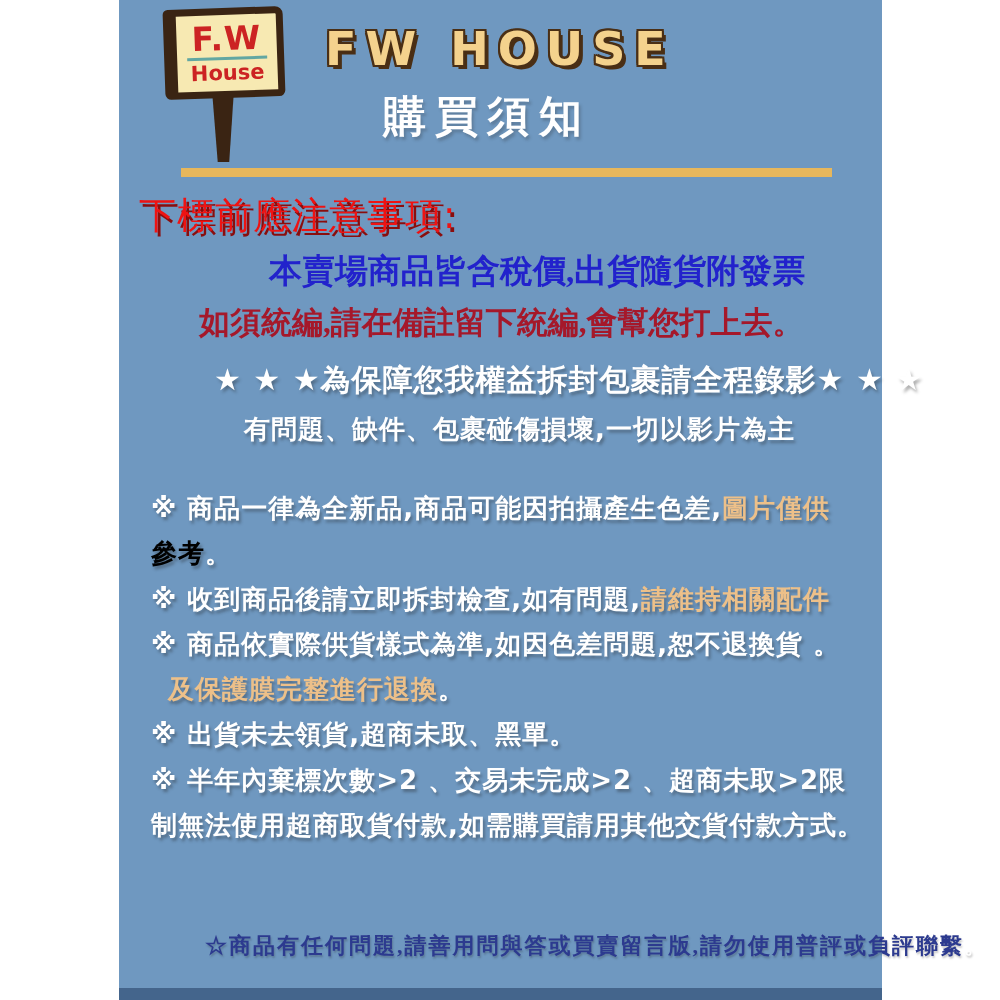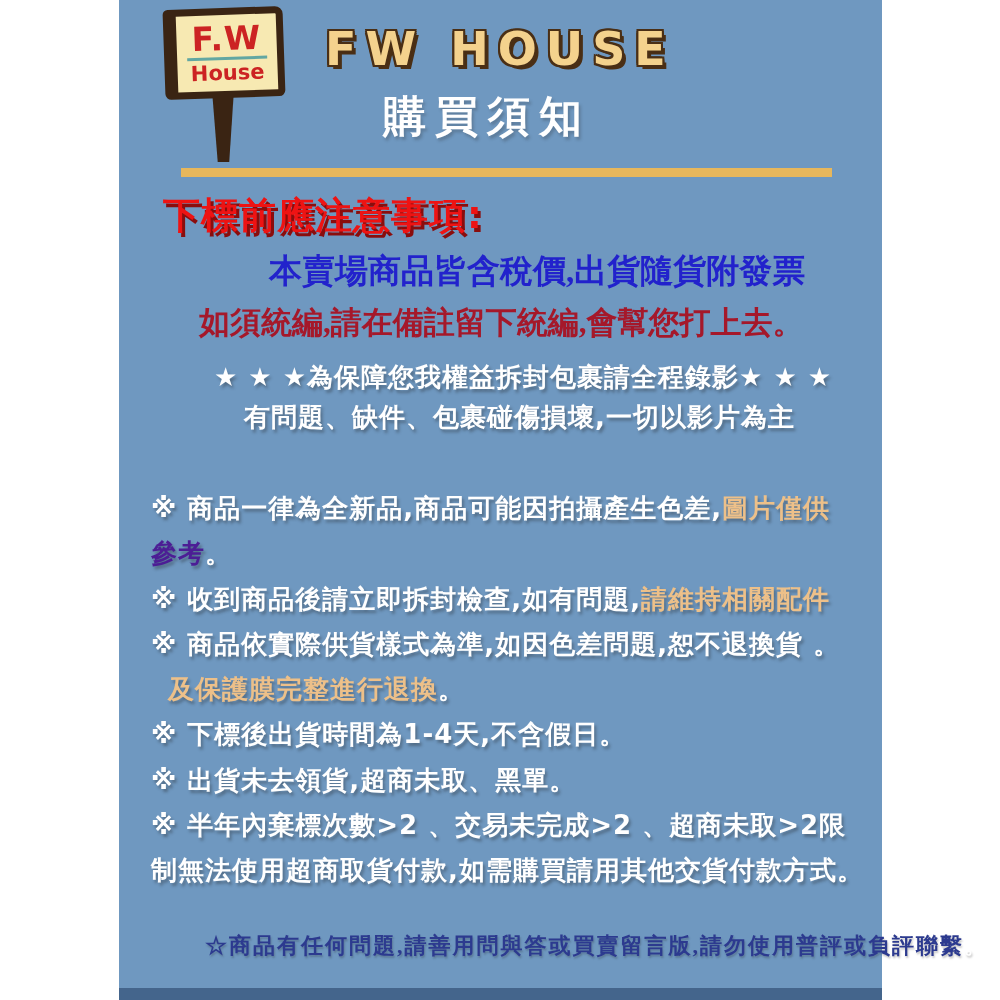--- a/index.html
+++ b/index.html
@@ -58,33 +58,32 @@
     text-shadow:2px 3px 3px rgba(40,40,40,.25);
   }
   .divider {
     position:absolute; left:62px; top:168px; width:651px; height:9px;
     background:var(--divider-gold,#e7b75c);
   }
 
   
   .heading {
     position:absolute; left:20px; top:191px;
-    font-size:37px; font-weight:bold; letter-spacing:1px; white-space:nowrap;
+    font-size:37px; font-weight:normal; letter-spacing:1px; white-space:nowrap;
     color:var(--heading-red,#ee1313);
     text-shadow:3px 4px 0 var(--heading-red-shadow,#8a0d0d);
-    margin-left:24px;
   }
   .serif-line { font-family:"Liberation Serif","DejaVu Serif",serif; font-weight:bold; white-space:nowrap; position:absolute; }
   .tax     { left:150px; top:249px; font-size:33px; color:var(--statement-blue,#2222cc); }
   .invoice { left:80px;  top:302px; font-size:31px; color:var(--statement-red,#a5182a); }
 
   .pop { font-weight:bold; white-space:nowrap; position:absolute;
          color:var(--white,#fff); text-shadow:2px 3px 3px rgba(30,30,30,.35); }
-  .stars { left:95px;  top:360px; font-size:26px; letter-spacing:1px; }
-  .video { left:125px; top:400px; font-size:26px; letter-spacing:1px; }
+  .stars { left:95px;  top:360px; font-size:30px; letter-spacing:1px; }
+  .video { left:125px; top:412px; font-size:26px; letter-spacing:1px; }
 
   
   .rules {
     position:absolute; left:32px; top:486px;
     font-size:26px; font-weight:bold; letter-spacing:1px;
   }
   .rules .line { height:45.3px; line-height:45.3px; white-space:nowrap;
                  text-shadow:2px 3px 3px rgba(30,30,30,.35); }
 
   
@@ -117,25 +116,24 @@
     <div class="divider"></div>
 
     <div class="heading">下標前應注意事項:</div>
     <div class="serif-line tax">本賣場商品皆含稅價,出貨隨貨附發票</div>
     <div class="serif-line invoice">如須統編,請在備註留下統編,會幫您打上去。</div>
     <div class="pop stars">★ ★ ★為保障您我權益拆封包裹請全程錄影★ ★ ★</div>
     <div class="pop video">有問題、缺件、包裹碰傷損壞,一切以影片為主</div>
 
     <div class="rules">
         <div class="line"><span style="color: rgb(255, 255, 255);">※ 商品一律為全新品,商品可能因拍攝產生色差,</span><span style="color: rgb(237, 192, 137);">圖片僅供</span></div>
-        <div class="line"><span style="color: #4c1d95;">參考</span><span style="color: rgb(255, 255, 255);">。</span></div>
+        <div class="line"><span style="color: #000000;">參考</span><span style="color: rgb(255, 255, 255);">。</span></div>
         <div class="line"><span style="color: rgb(255, 255, 255);">※ 收到商品後請立即拆封檢查,如有問題,</span><span style="color: rgb(237, 192, 137);">請維持相關配件</span></div>
         <div class="line"><span style="color: rgb(255, 255, 255);">※ 商品依實際供貨樣式為準,如因色差問題,恕不退換貨 。</span></div>
         <div class="line"><span style="color: rgb(237, 192, 137); margin-left: 17px;">及保護膜完整進行退換</span><span style="color: rgb(255, 255, 255);">。</span></div>
-        <div class="line"><span style="color: rgb(255, 255, 255);">※ 下標後出貨時間為1-4天,不含假日。</span></div>
         <div class="line"><span style="color: rgb(255, 255, 255);">※ 出貨未去領貨,超商未取、黑單。</span></div>
         <div class="line"><span style="color: rgb(255, 255, 255);">※ 半年內棄標次數&gt;2 、交易未完成&gt;2  、超商未取&gt;2限</span></div>
         <div class="line"><span style="color: rgb(255, 255, 255);">制無法使用超商取貨付款,如需購買請用其他交貨付款方式。</span></div>
       </div>
 
     <div class="footer"><div class="line"><span style="color: rgb(44, 58, 143);">☆商品有任何問題,請善用問與答或買賣留言版,請勿使用普評或負評聯繫</span><span style="color: rgb(255, 255, 255);">。</span></div></div>
 
     <div class="bottom-bar"></div>
   </div>
 </div>

